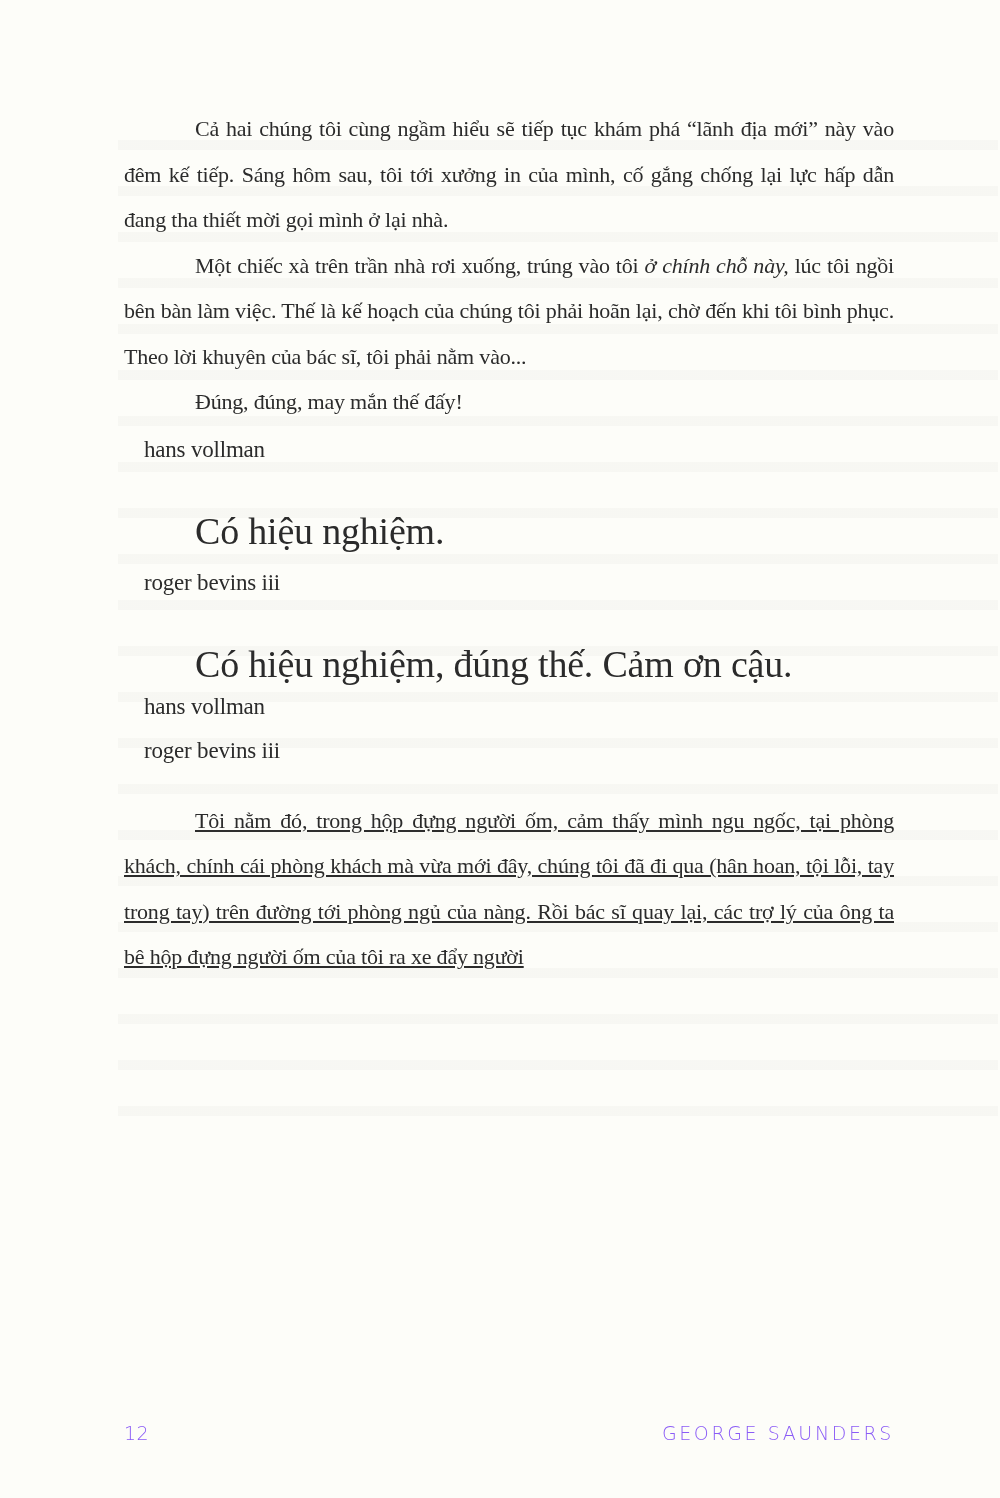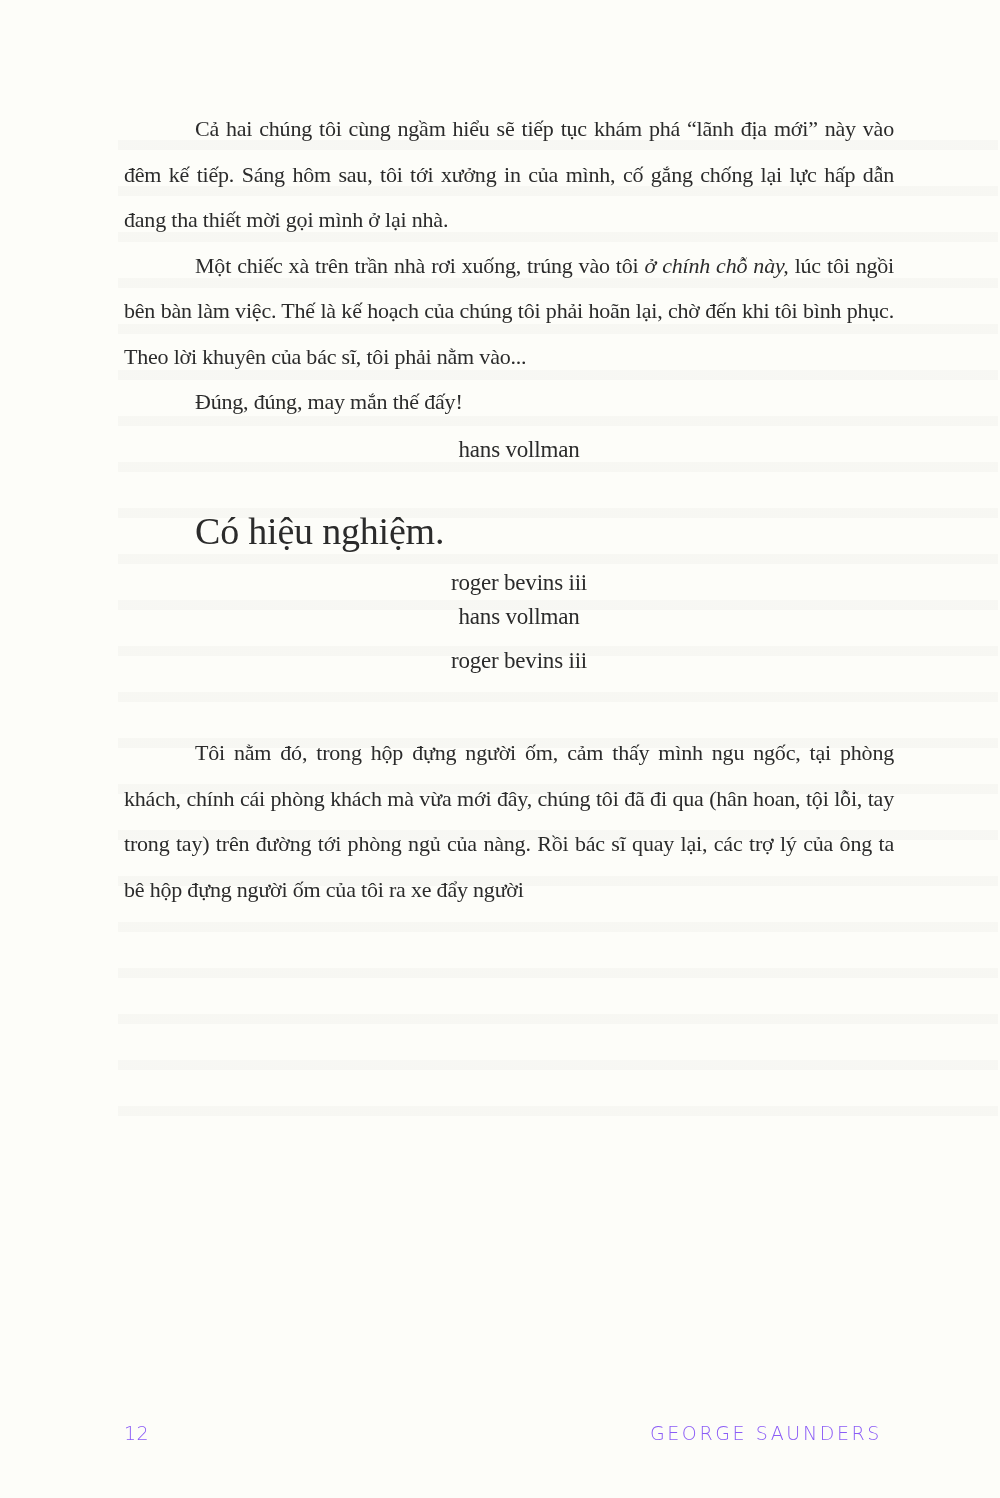--- a/index.html
+++ b/index.html
@@ -50,21 +50,20 @@
     }
     .para.indent {
       text-indent: 71px;
     }
     .para .it {
       font-style: italic;
     }
     .speaker {
       font-size: 23px;
       line-height: 30px;
-      text-align: center;
       margin: 0;
       padding-left: 20px;
       letter-spacing: -0.2px;
     }
     .dialog {
       font-size: 38px;
       line-height: 45.5px;
       margin: 0;
       padding-left: 71px;
       letter-spacing: -0.2px;
@@ -81,21 +80,21 @@
     }
     .folio {
       position: absolute;
       left: 0;
       top: 0;
       font-size: 19px;
       letter-spacing: 0.5px;
     }
     .running-head {
       position: absolute;
-      right: 12px;
+      right: 0;
       top: 0;
       font-size: 19px;
       letter-spacing: 2.6px;
     }
   </style>
 </head>
 <body>
 
 <div class="bleed"></div>
 
@@ -103,24 +102,25 @@
 
   <p class="para indent">Cả hai chúng tôi cùng ngầm hiểu sẽ tiếp tục khám phá “lãnh địa mới” này vào đêm kế tiếp. Sáng hôm sau, tôi tới xưởng in của mình, cố gắng chống lại lực hấp dẫn đang tha thiết mời gọi mình ở lại nhà.</p>
   <p class="para indent"><span>Một chiếc xà trên trần nhà rơi xuống, trúng vào tôi </span><span class="it">ở chính chỗ này,</span><span> lúc tôi ngồi bên bàn làm việc. Thế là kế hoạch của chúng tôi phải hoãn lại, chờ đến khi tôi bình phục. Theo lời khuyên của bác sĩ, tôi phải nằm vào...</span></p>
   <p class="para indent">Đúng, đúng, may mắn thế đấy!</p>
 
   <p class="speaker" style="margin-top:10px;">hans vollman</p>
 
   <p class="dialog" style="margin-top:44px;">Có hiệu nghiệm.</p>
   <p class="speaker" style="margin-top:14px;">roger bevins iii</p>
 
+  <p class="dialog" style="margin-top:44px;">Có hiệu nghiệm, đúng thế. Cảm ơn cậu.</p>
   <p class="speaker" style="margin-top:4px;">hans vollman</p>
 
   <p class="speaker" style="margin-top:14px;">roger bevins iii</p>
 
-  <p class="para indent" style="margin-top:54px;">Tôi nằm đó, trong hộp đựng người ốm, cảm thấy mình ngu ngốc, tại phòng khách, chính cái phòng khách mà vừa mới đây, chúng tôi đã đi qua (hân hoan, tội lỗi, tay trong tay) trên đường tới phòng ngủ của nàng. Rồi bác sĩ quay lại, các trợ lý của ông ta bê hộp đựng người ốm của tôi ra xe đẩy người</p>
+  <p class="para indent" style="margin-top:32px;text-decoration:underline;">Tôi nằm đó, trong hộp đựng người ốm, cảm thấy mình ngu ngốc, tại phòng khách, chính cái phòng khách mà vừa mới đây, chúng tôi đã đi qua (hân hoan, tội lỗi, tay trong tay) trên đường tới phòng ngủ của nàng. Rồi bác sĩ quay lại, các trợ lý của ông ta bê hộp đựng người ốm của tôi ra xe đẩy người</p>
 
 </div>
 
 <div class="footer">
   <span class="folio">12</span>
   <span class="running-head">GEORGE SAUNDERS</span>
 </div>
 
 </body></html>

